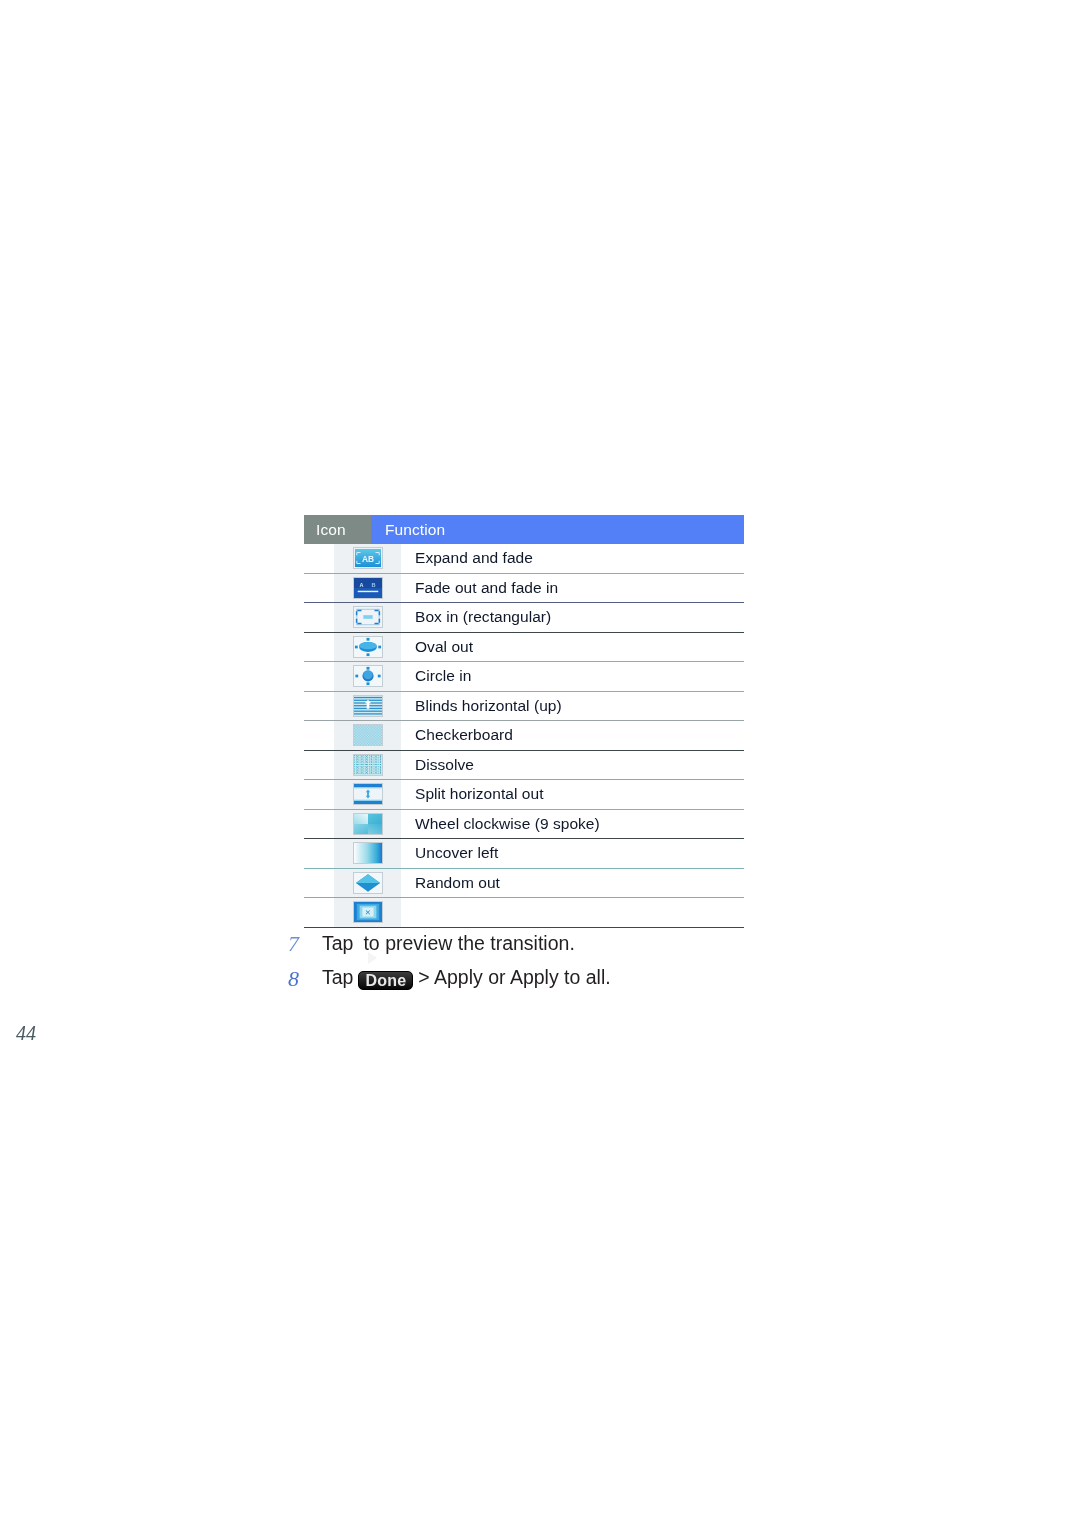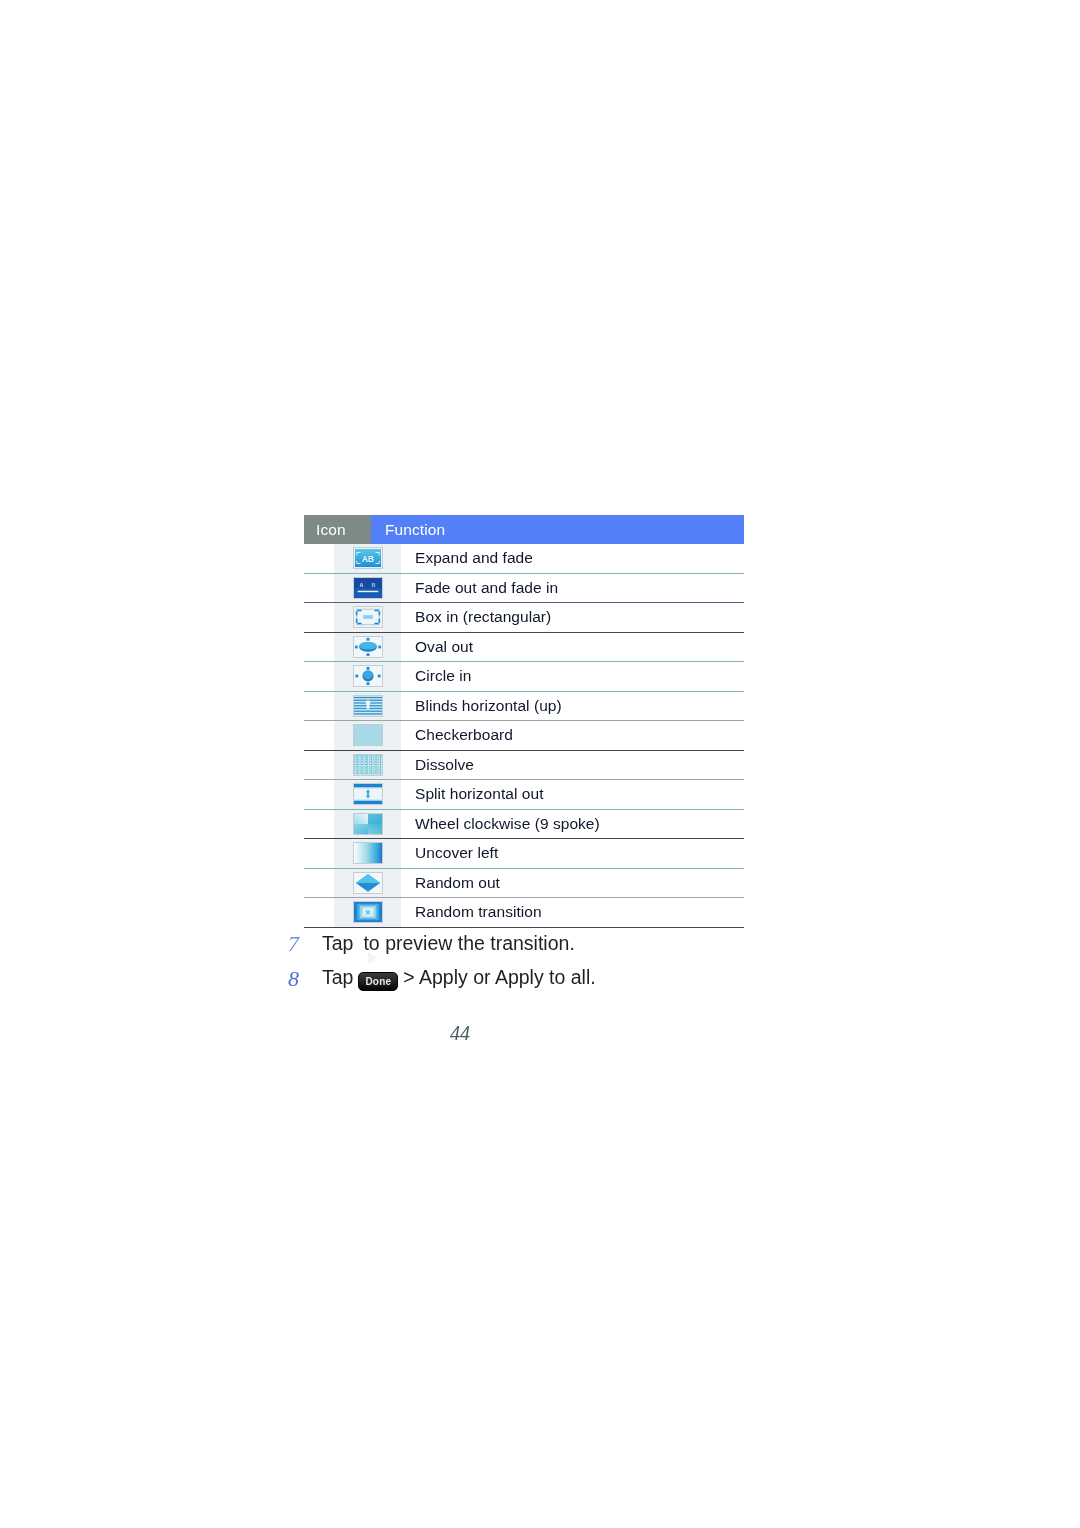--- a/index.html
+++ b/index.html
@@ -161,33 +161,32 @@
     display: inline-flex;
     align-items: center;
     justify-content: center;
     min-width: 38px;
     height: 19px;
     padding: 0 6px;
     border-radius: 5px;
     background: linear-gradient(#3c3c3c, #060606);
     border: 1px solid #000;
     color: #e8e8e8;
-    font-size: 10px;
+    font-size: 16px;
     font-weight: bold;
     letter-spacing: .2px;
     box-sizing: border-box;
   }
 
   
   .page-number {
     position: absolute;
-    left: 4px;
+    left: 16px;
     top: 1022px;
     width: 912px;
-    text-align: center;
     font-family: "Liberation Serif", serif;
     font-style: italic;
     font-size: 20px;
     color: #4a5a62;
   }
 </style>
 </head>
 <body>
 
 <div class="page">
@@ -436,21 +435,20 @@
           <div class="ico">
             <svg viewBox="0 0 30 22" preserveAspectRatio="none">
               <rect x="0" y="0" width="30" height="22" fill="#1d7fd0"></rect>
               <rect x="3" y="2" width="24" height="18" fill="#3fa8e0"></rect>
               <rect x="6" y="4" width="18" height="14" fill="#8ed6ec"></rect>
               <rect x="9" y="6" width="12" height="10" fill="#d8f1f8"></rect>
               <text x="15" y="14.5" font-size="8" fill="#2b90c8" text-anchor="middle" font-family="Liberation Sans, sans-serif">✕</text>
             </svg>
           </div>
         </div>
-        <div class="td-func">Random transition</div>
       </div>
 
     </div>
   </div>
 
   <div class="steps">
 
     <div class="step">
       <div class="step-num">7</div>
       <div class="step-txt">

